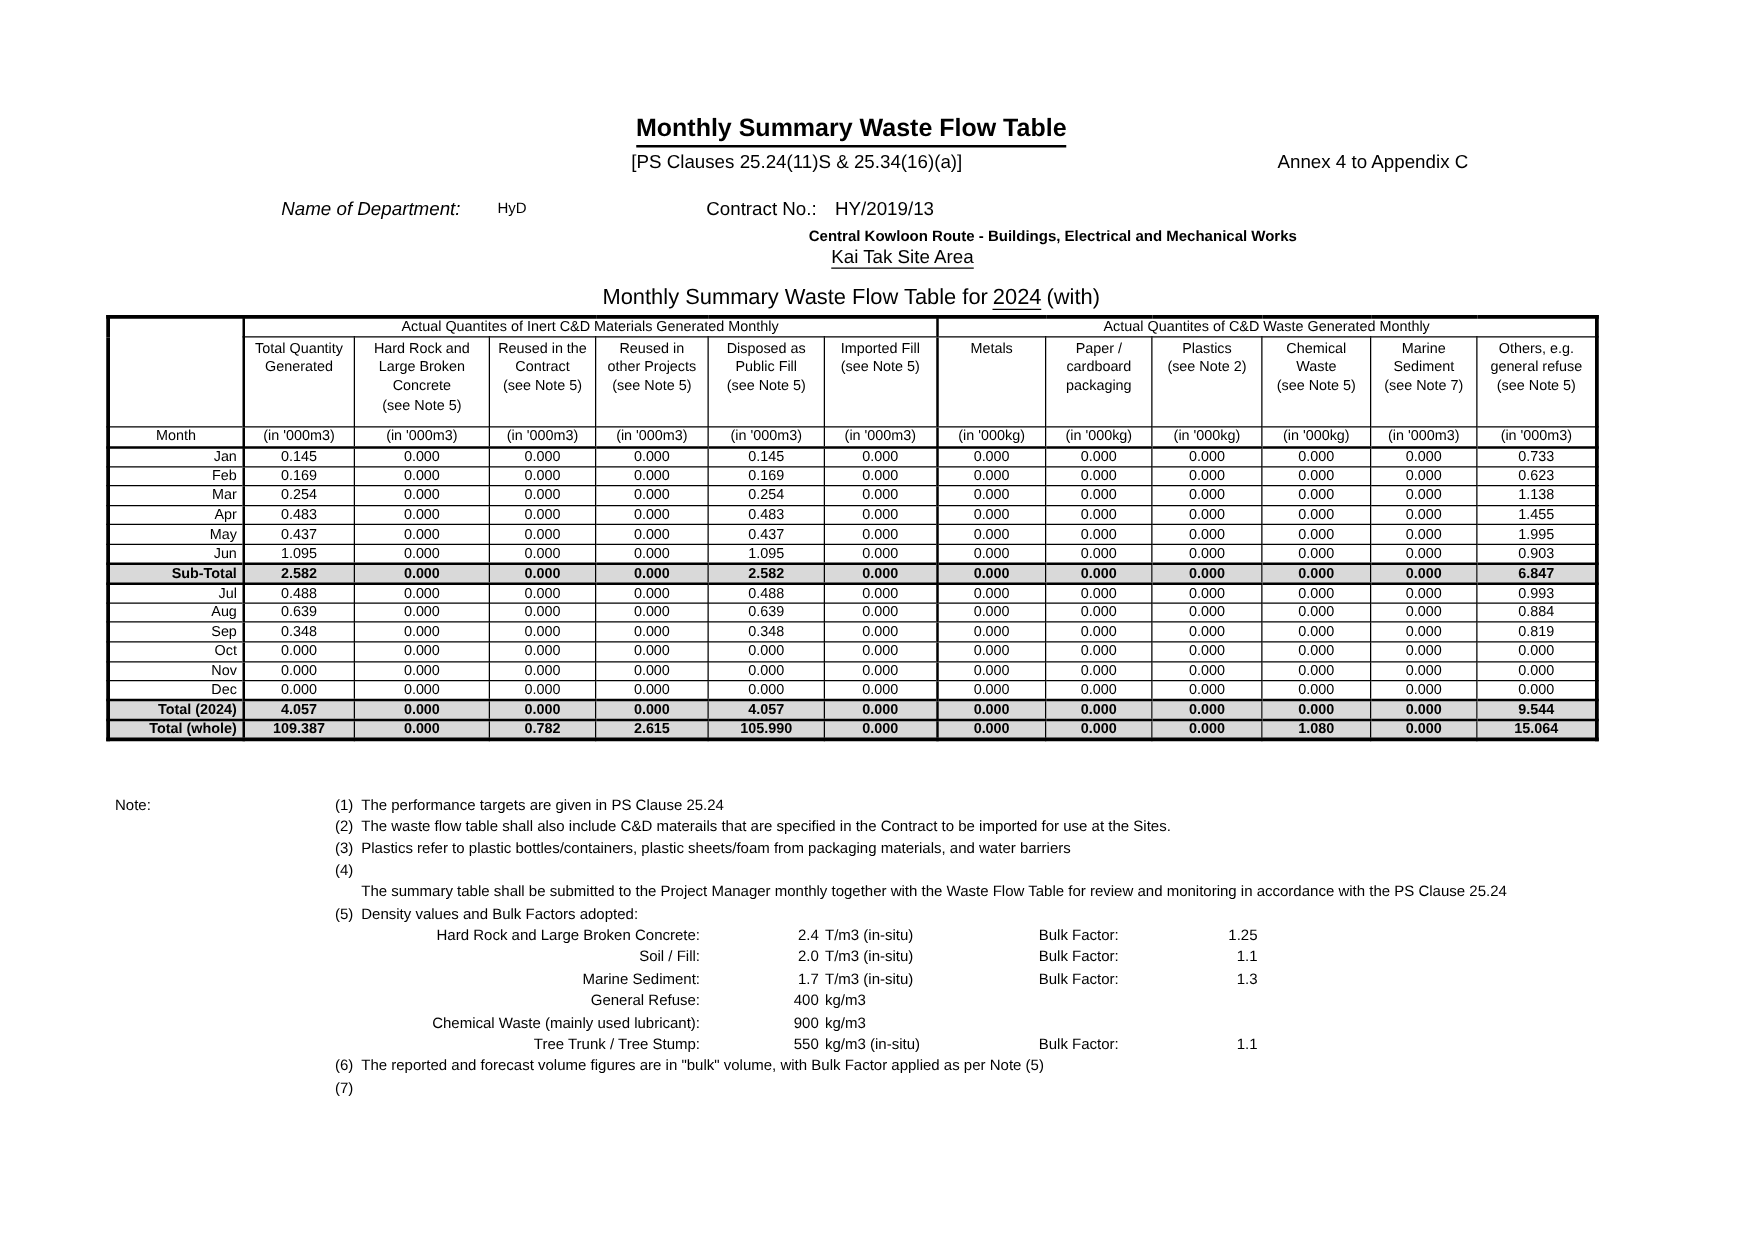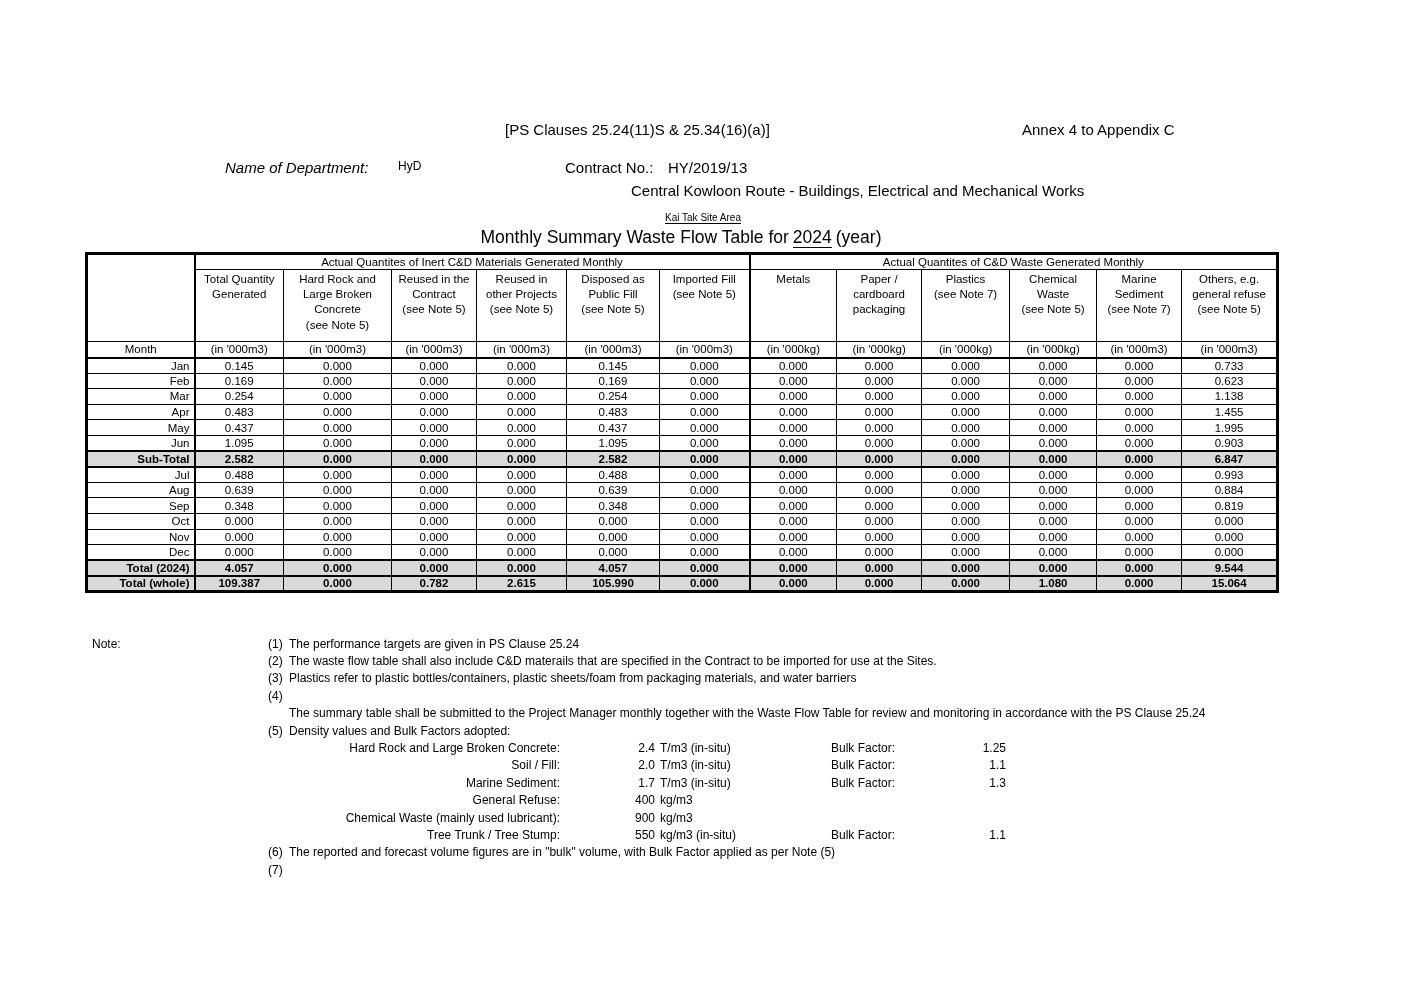--- a/index.html
+++ b/index.html
@@ -16,22 +16,22 @@
   
   .abs { position: absolute; white-space: nowrap; }
   .doc-title-wrap { left: 0; top: 92px; width: 1362px; text-align: center; }
   .doc-title { display: inline-block; font-size: 20px; font-weight: bold; border-bottom: 2.5px solid #000; padding-bottom: 1px; }
   .ps-clauses { left: 505px; top: 121px; font-size: 15px; }
   .annex { left: 1022px; top: 121px; font-size: 15px; }
   .dept-label { left: 225px; top: 159px; font-size: 15px; font-style: italic; }
   .dept-value { left: 398px; top: 159px; font-size: 12px; }
   .contract-label { left: 565px; top: 159px; font-size: 15px; }
   .contract-value { left: 668px; top: 159px; font-size: 15px; }
-  .contract-desc { left: 631px; top: 182px; font-size: 15px; }
-  .site-area { left: 665px; top: 212px; font-size: 10px; }
+  .contract-desc { left: 647px; top: 182px; font-size: 12px; font-weight: bold; }
+  .site-area { left: 665px; top: 197px; font-size: 15px; }
   .u { border-bottom: 1.5px solid #000; }
   .subtitle-wrap { left: 0; top: 227px; width: 1362px; text-align: center; font-size: 17.5px; }
   .subtitle-wrap .yr { margin: 16px 4px; border-bottom: 1.5px solid #000; }
 
   
   table.wft {
     position: absolute; left: 85px; top: 252px; width: 1191px;
     border-collapse: collapse; table-layout: fixed;
     border: 3px solid #000;
   }
@@ -74,32 +74,35 @@
   .d-val { text-align: right; }
   .d-unit { text-align: left; padding-left: 5px; }
   .d-bulk-label { text-align: left; }
   .d-bulk-val { text-align: right; }
 </style>
 </head>
 <body>
 
 <div class="page">
 
+  <div class="abs doc-title-wrap">
+    <span class="doc-title">Monthly Summary Waste Flow Table</span>
+  </div>
   <div class="abs ps-clauses">[PS Clauses 25.24(11)S &amp; 25.34(16)(a)]</div>
   <div class="abs annex">Annex 4 to Appendix C</div>
 
   <div class="abs dept-label">Name of Department:</div>
   <div class="abs dept-value">HyD</div>
   <div class="abs contract-label">Contract No.:</div>
   <div class="abs contract-value">HY/2019/13</div>
   <div class="abs contract-desc">Central Kowloon Route - Buildings, Electrical and Mechanical Works</div>
   <div class="abs site-area u">Kai Tak Site Area</div>
 
   <div class="abs subtitle-wrap">
-    <span>Monthly Summary Waste Flow Table for</span><span class="yr">2024</span><span>(year)</span>
+    <span>Monthly Summary Waste Flow Table for</span><span class="yr">2024</span><span>(with)</span>
   </div>
 
   <table class="wft">
     <colgroup>
       <col style="width:108px">
         <col style="width:89px">
         <col style="width:108px">
         <col style="width:85px">
       <col style="width:90px">
         <col style="width:93px">
@@ -133,21 +136,21 @@
           <td class="col-hdr">Disposed as
 Public Fill
 (see Note 5)</td>
           <td class="col-hdr grp-end">Imported Fill
 (see Note 5)</td>
           <td class="col-hdr">Metals</td>
           <td class="col-hdr">Paper /
 cardboard
 packaging</td>
           <td class="col-hdr">Plastics
-(see Note 7)</td>
+(see Note 2)</td>
           <td class="col-hdr">Chemical
 Waste
 (see Note 5)</td>
           <td class="col-hdr">Marine
 Sediment
 (see Note 7)</td>
           <td class="col-hdr">Others, e.g.
 general refuse
 (see Note 5)</td>
         </tr>

